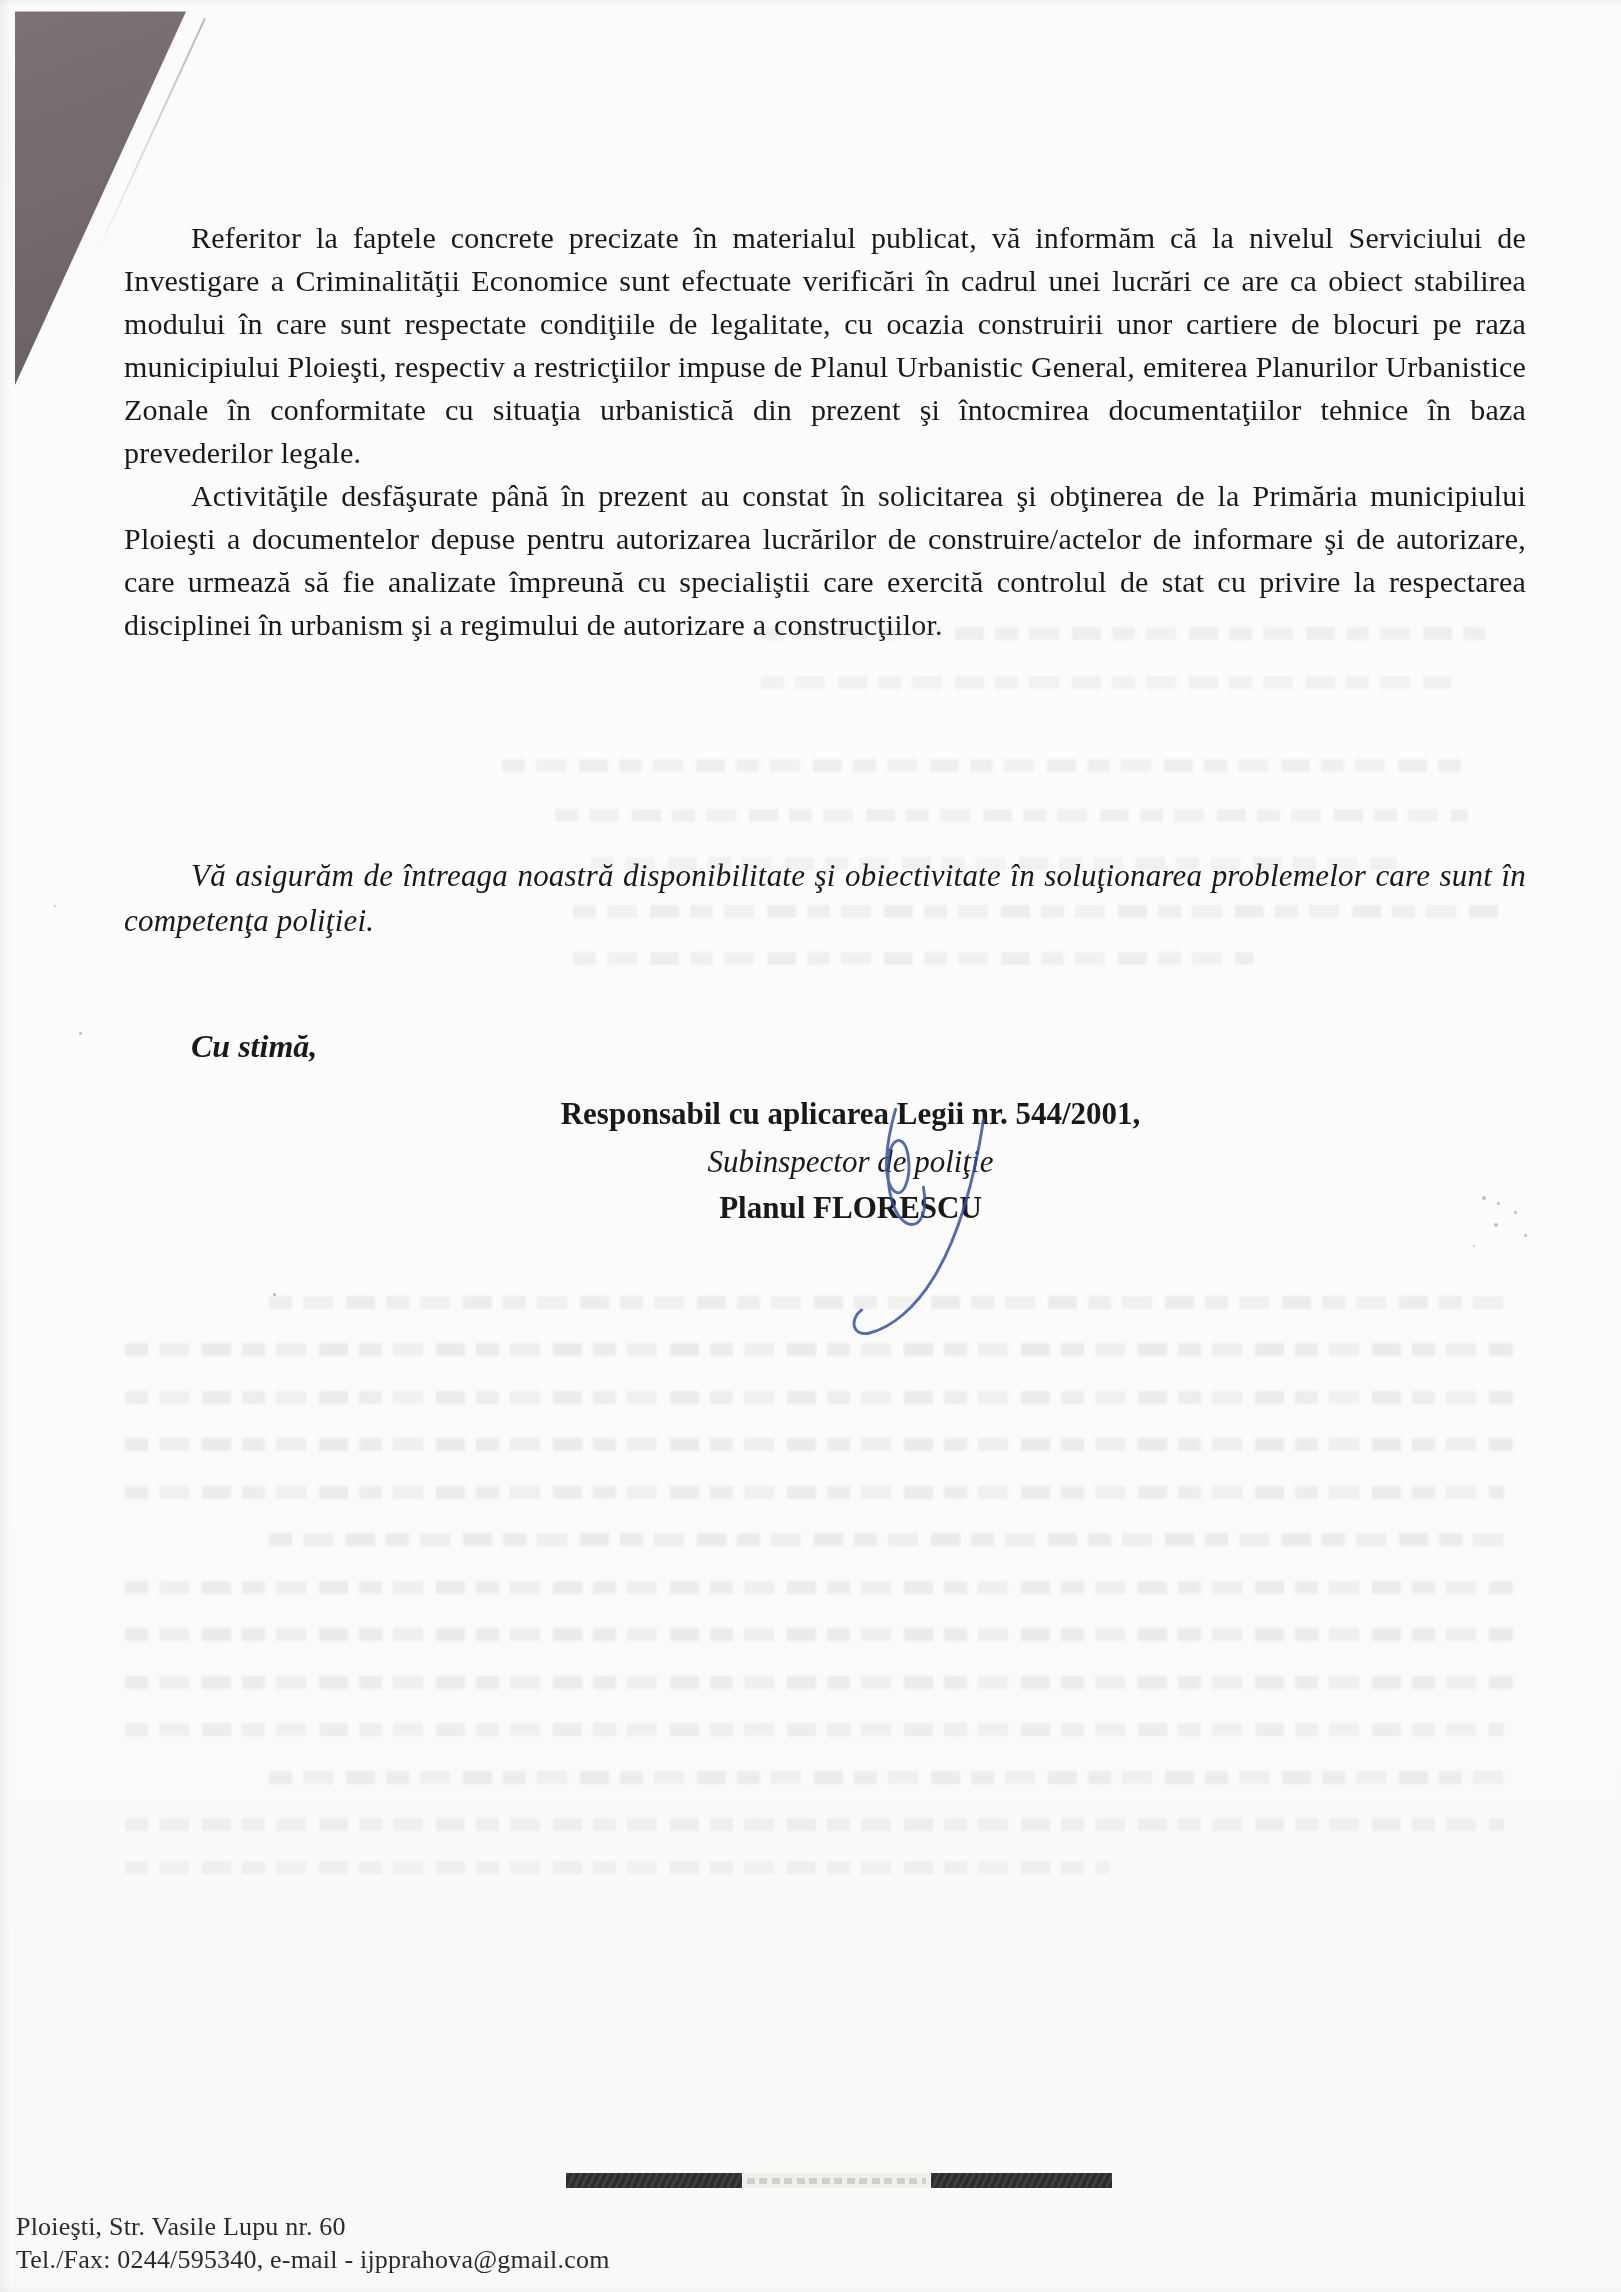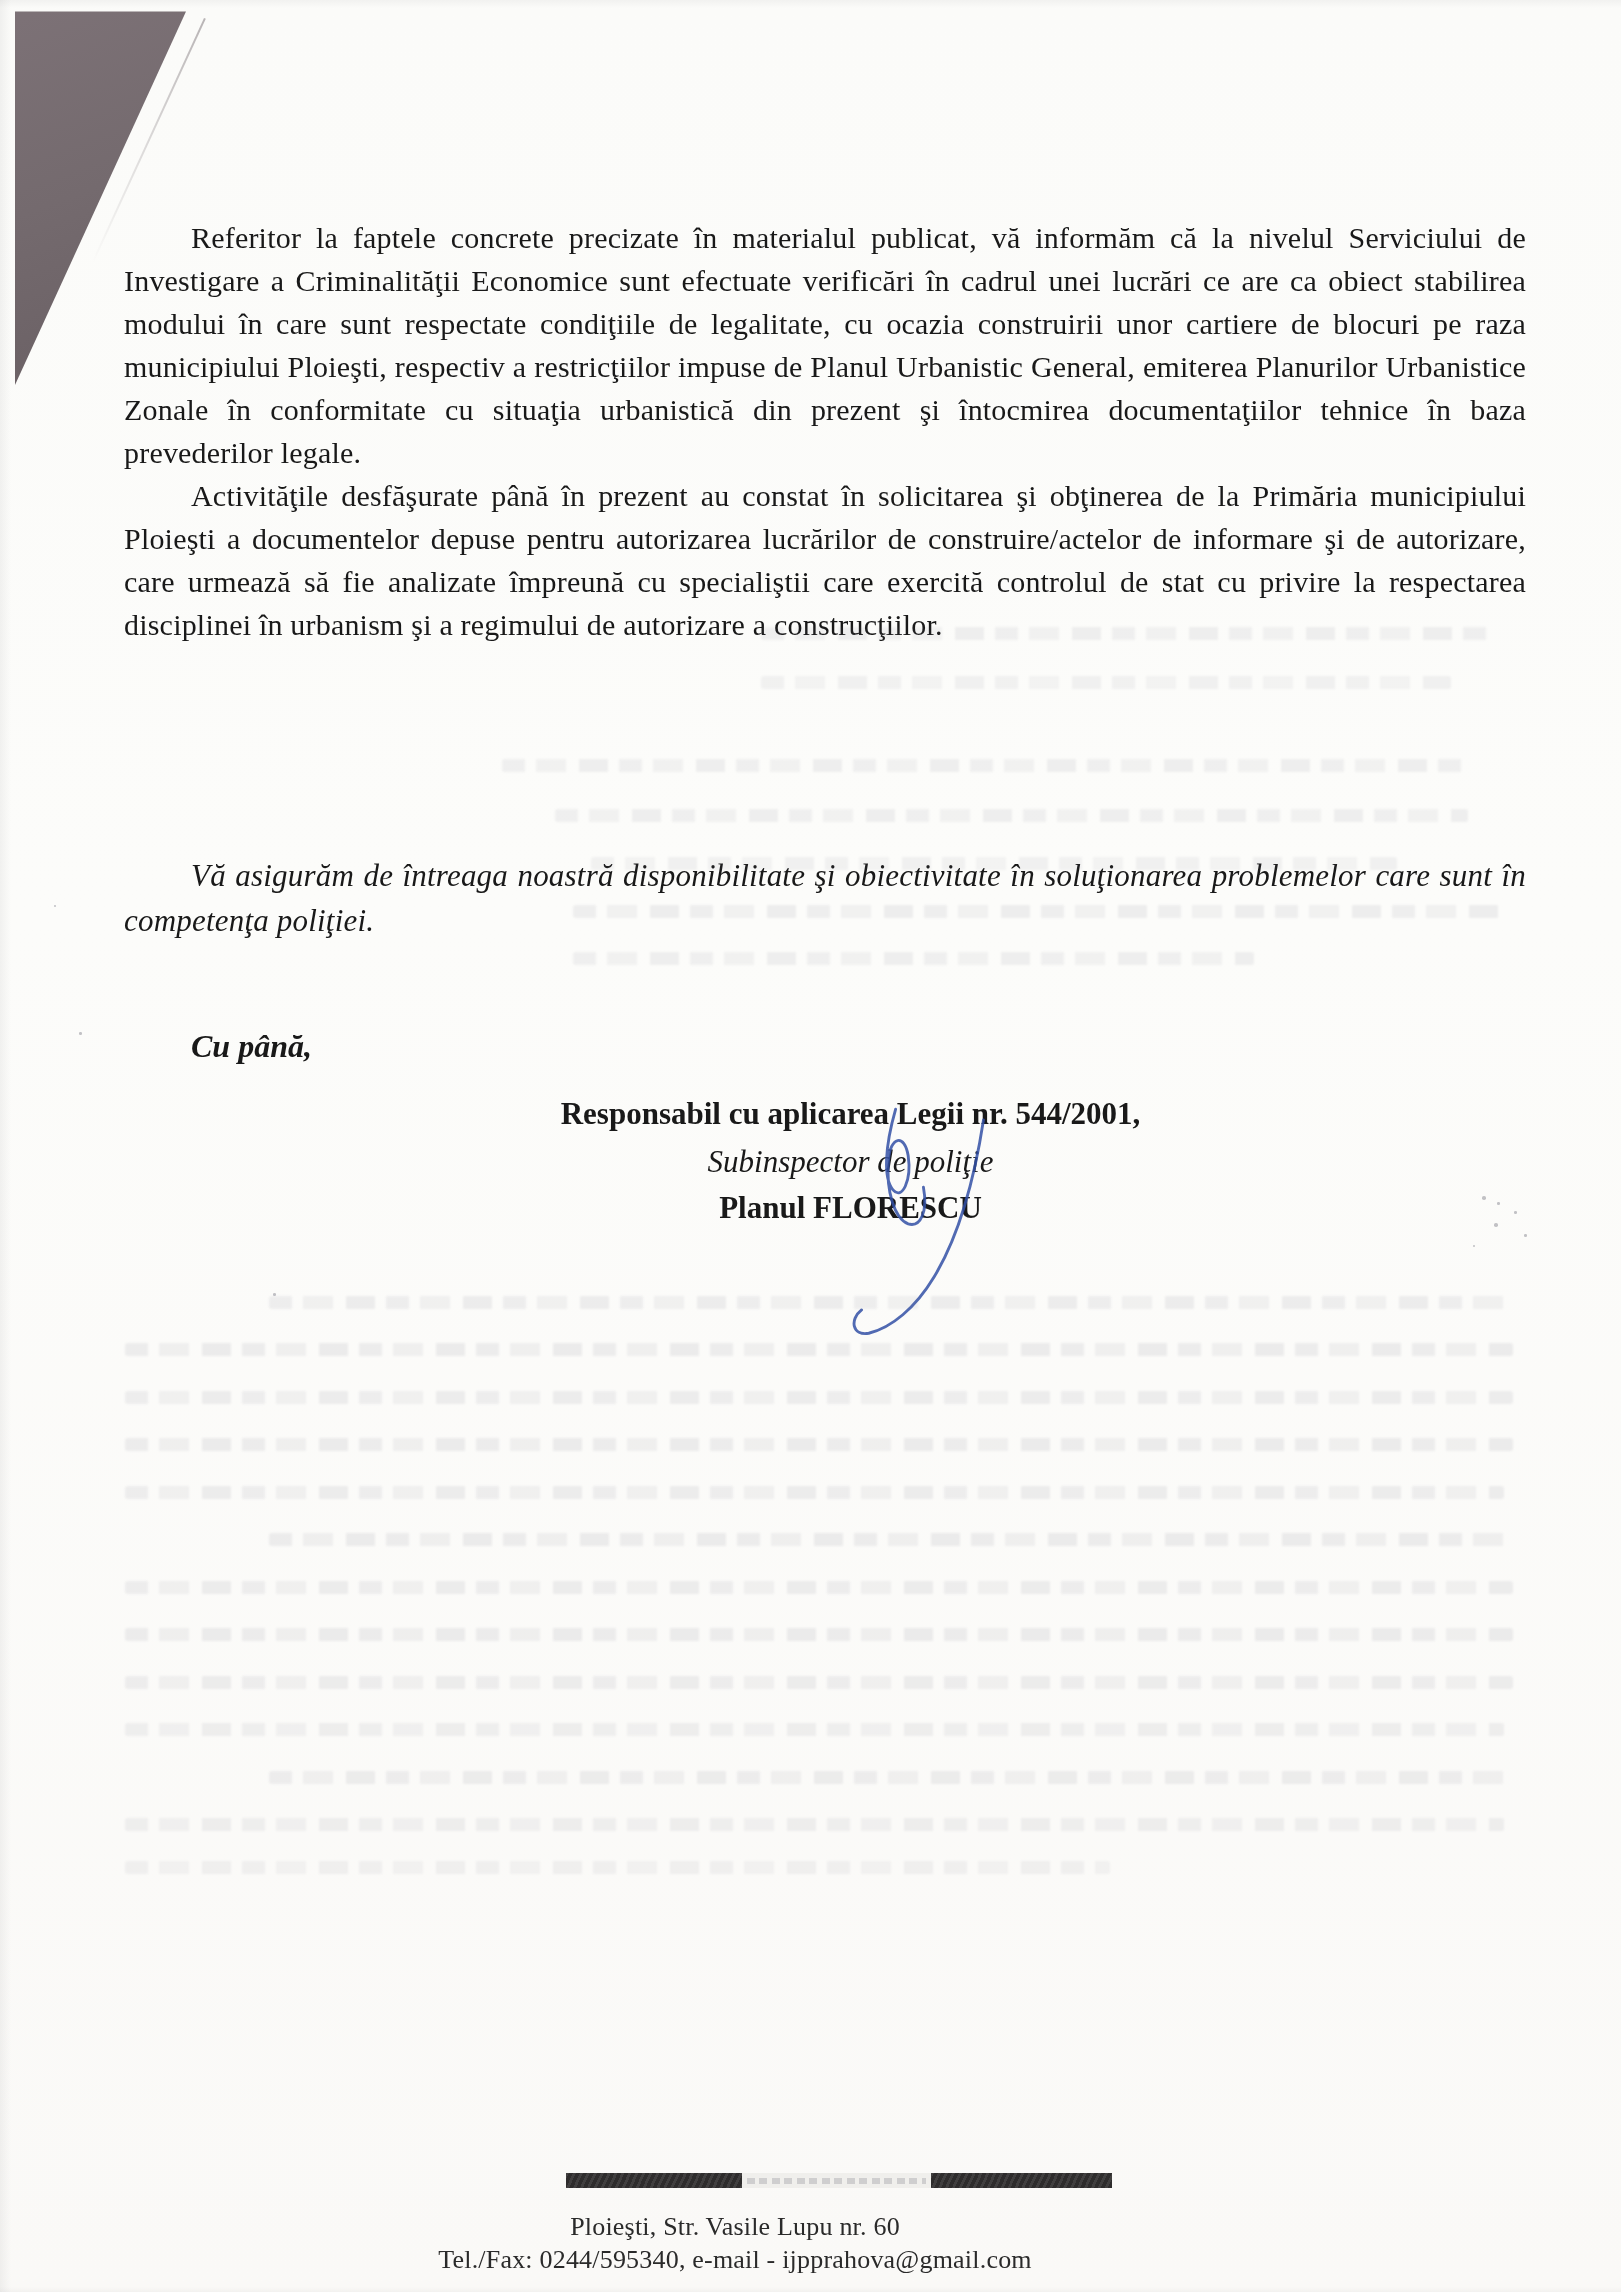--- a/index.html
+++ b/index.html
@@ -66,21 +66,21 @@
   .speck{position:absolute;border-radius:50%;background:rgba(70,70,88,.32);}
 
   
   .footer-bar{position:absolute;left:566px;top:2173px;width:546px;height:15px;display:flex;}
   .bar-dark{background:#2e2c2c;background-image:repeating-linear-gradient(115deg,rgba(255,255,255,.09) 0 2.7px,rgba(255,255,255,0) 2.7px 6.3px);}
   .bar-dark.l{width:176px;}
   .bar-dark.r{width:181px;}
   .bar-light{width:190px;background:#f0efec;position:relative;}
   .bar-light::after{content:"";position:absolute;left:5.4px;top:4.5px;right:5.4px;height:6.3px;opacity:.55;
     background:repeating-linear-gradient(90deg,rgba(120,120,130,.5) 0 8px,transparent 8px 12.5px);filter:blur(0.6px);}
-  .footer-text{position:absolute;left:4px;top:2210px;width:1462px;text-align:center;}
+  .footer-text{position:absolute;left:16px;top:2210px;width:1462px;}
   .footer-text p{margin:0;font-size:26px;line-height:33px;color:#2a2a2a;letter-spacing:0.2px;}
 </style>
 </head>
 <body>
 
 <div class="page">
 
   <div class="edge-left"></div>
   <div class="edge-top"></div>
   <div class="edge-bottom"></div>
@@ -88,21 +88,21 @@
   <div class="fold"></div>
   <div class="crease"></div>
 
   <div class="letter-body">
     <p>Referitor la faptele concrete precizate în materialul publicat, vă informăm că la nivelul Serviciului de Investigare a Criminalităţii Economice sunt efectuate verificări în cadrul unei lucrări ce are ca obiect stabilirea modului în care sunt respectate condiţiile de legalitate, cu ocazia construirii unor cartiere de blocuri pe raza municipiului Ploieşti, respectiv a restricţiilor impuse de Planul Urbanistic General, emiterea Planurilor Urbanistice Zonale în conformitate cu situaţia urbanistică din prezent şi întocmirea documentaţiilor tehnice în baza prevederilor legale.</p>
     <p>Activităţile desfăşurate până în prezent au constat în solicitarea şi obţinerea de la Primăria municipiului Ploieşti a documentelor depuse pentru autorizarea lucrărilor de construire/actelor de informare şi de autorizare, care urmează să fie analizate împreună cu specialiştii care exercită controlul de stat cu privire la respectarea disciplinei în urbanism şi a regimului de autorizare a construcţiilor.</p>
   </div>
 
   <p class="assurance">Vă asigurăm de întreaga noastră disponibilitate şi obiectivitate în soluţionarea problemelor care sunt în competenţa poliţiei.</p>
 
-  <p class="closing">Cu până,</p>
+  <p class="closing">Cu stimă,</p>
 
   <div class="sig-block">
     <p class="sig-role">Responsabil cu aplicarea Legii nr. 544/2001,</p>
     <p class="sig-rank">Subinspector de poliţie</p>
     <p class="sig-name">Planul FLORESCU</p>
   </div>
 
   <svg class="signature-svg" viewBox="0 0 280 290" xmlns="http://www.w3.org/2000/svg">
     <path d="M 100 18 C 88 60, 86 95, 97 108 C 107 120, 118 98, 114 70 C 110 45, 94 48, 92 75 C 89 110, 99 140, 114 146 C 128 150, 136 132, 131 105" fill="none" stroke-width="3.2" stroke-linecap="round" opacity="0.85" stroke="#3350a6"></path>
     <path d="M 198 30 C 188 95, 170 160, 143 205 C 122 240, 95 262, 70 268 C 52 271, 48 253, 62 242" fill="none" stroke-width="3.2" stroke-linecap="round" opacity="0.85" stroke="#3350a6"></path>

